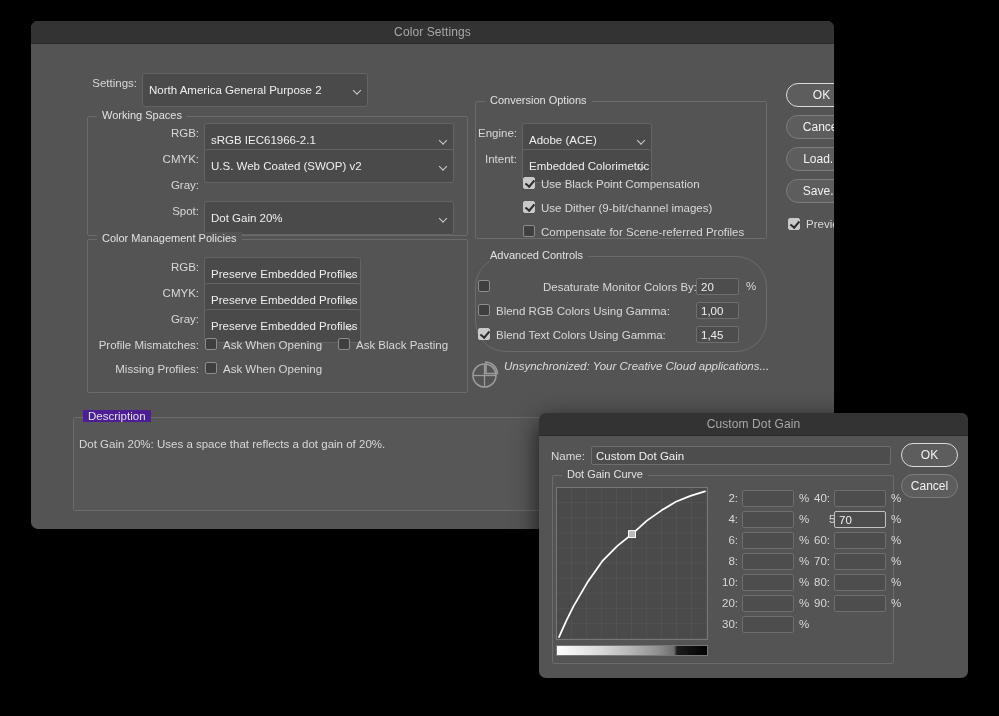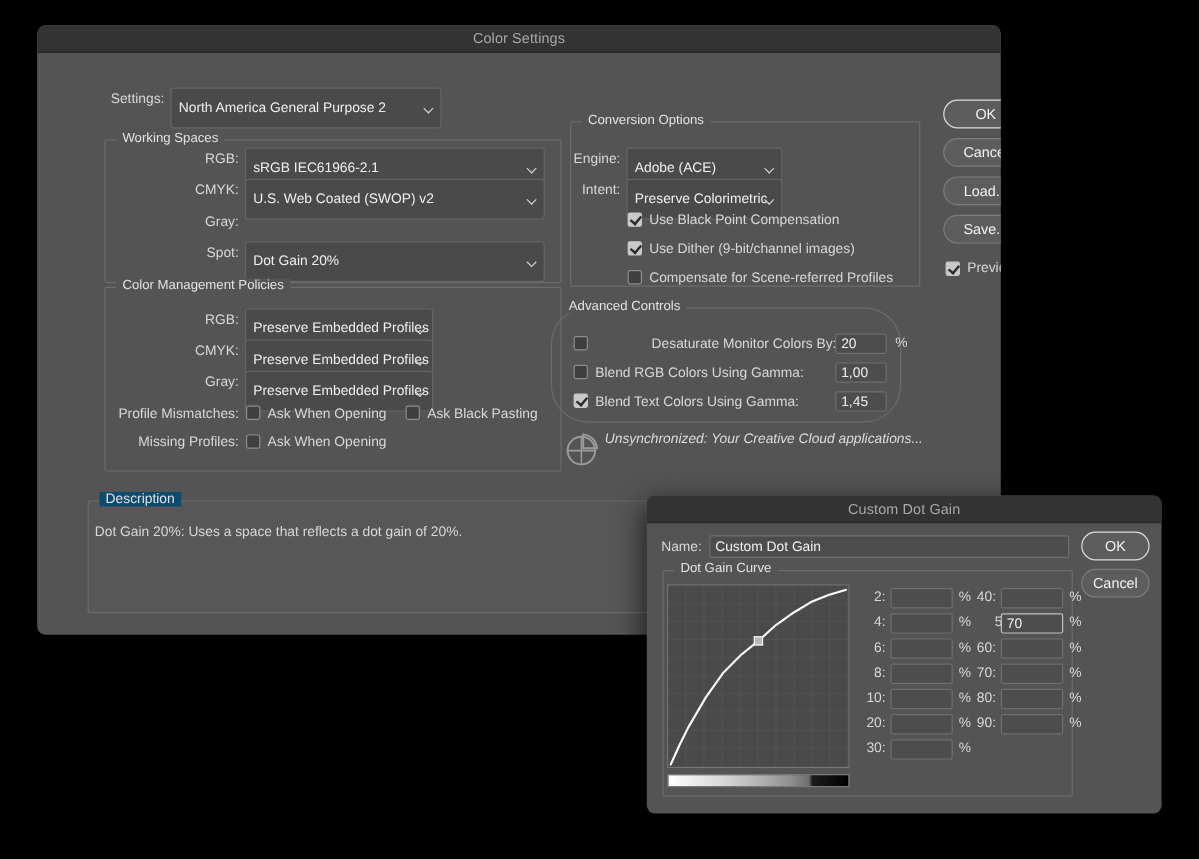--- a/index.html
+++ b/index.html
@@ -143,34 +143,34 @@
     <div class="legend">Conversion Options</div>
   </div>
   <div class="lbl r" style="left:436px;top:106px;width:50px;">Engine:</div>
   <div class="sel" style="left:491px;top:102px;width:130px;">
     <span>Adobe (ACE)</span>
     <i class="cv"></i>
   </div>
 
   <div class="lbl r" style="left:436px;top:132px;width:50px;">Intent:</div>
   <div class="sel" style="left:491px;top:128px;width:130px;">
-    <span>Preserve Colorimetric</span>
+    <span>Embedded Colorimetric</span>
     <i class="cv"></i>
   </div>
 
   <div class="cb on" style="left:492px;top:156px;"></div>
   <div class="lbl" style="left:510px;top:157px;">Use Black Point Compensation</div>
 
   <div class="cb on" style="left:492px;top:180px;"></div>
   <div class="lbl" style="left:510px;top:181px;">Use Dither (9-bit/channel images)</div>
 
   <div class="cb" style="left:492px;top:204px;"></div>
   <div class="lbl" style="left:510px;top:205px;">Compensate for Scene-referred Profiles</div>
 
-  <div class="group" style="left:428px;top:235px;width:290px;height:94px;border-radius:31px;">
+  <div class="group" style="left:444px;top:235px;width:290px;height:94px;border-radius:31px;">
     <div class="legend">Advanced Controls</div>
   </div>
 
   <div class="cb" style="left:447px;top:259px;"></div>
   <div class="lbl" style="left:465px;top:260px;margin-left:47px;">Desaturate Monitor Colors By:</div>
   <div class="tf" style="left:665px;top:257px;width:43px;">20</div>
   <div class="pct" style="left:715px;top:259px;">%</div>
 
   <div class="cb" style="left:447px;top:283px;"></div>
   <div class="lbl" style="left:465px;top:284px;">Blend RGB Colors Using Gamma:</div>
@@ -182,21 +182,21 @@
 
   <svg class="syncicon" style="left:439px;top:339px;" width="29" height="29" viewBox="0 0 29 29">
     <circle cx="14.5" cy="15.5" r="11.5" fill="none" stroke="#9b9b9b" stroke-width="1.6"></circle>
     <line x1="14.5" y1="4" x2="14.5" y2="27" stroke="#9b9b9b" stroke-width="1.3"></line>
     <line x1="3" y1="15.5" x2="26" y2="15.5" stroke="#9b9b9b" stroke-width="1.3"></line>
     <path d="M16 13.5 V2 A12.5 12.5 0 0 1 27.5 13.5 Z" fill="none" stroke="#9b9b9b" stroke-width="1.6"></path>
   </svg>
   <div class="lbl" style="left:473px;top:339px;color:#dcdcdc;font-style:italic;">Unsynchronized: Your Creative Cloud applications...</div>
 
   <div class="descbox" style="left:42px;top:396px;width:698px;height:92px;"></div>
-  <div class="legend" style="position:absolute;left:52px;top:389px;background:#0c4a6e;padding:0 5px;font-size:11.5px;color:#e2e2e2;">Description</div>
+  <div class="legend" style="position:absolute;left:52px;top:389px;background:#4c1d95;padding:0 5px;font-size:11.5px;color:#e2e2e2;">Description</div>
   <div class="lbl" style="left:48px;top:417px;">Dot Gain 20%:  Uses a space that reflects a dot gain of 20%.</div>
 
   <div class="btn def" style="left:755px;top:62px;width:71px;">OK</div>
   <div class="btn" style="left:755px;top:94px;width:71px;">Cancel</div>
   <div class="btn" style="left:755px;top:126px;width:71px;">Load...</div>
   <div class="btn" style="left:755px;top:158px;width:71px;">Save...</div>
   <div class="cb on" style="left:757px;top:197px;"></div>
   <div class="lbl" style="left:775px;top:197px;">Preview</div>
 </div>
 

